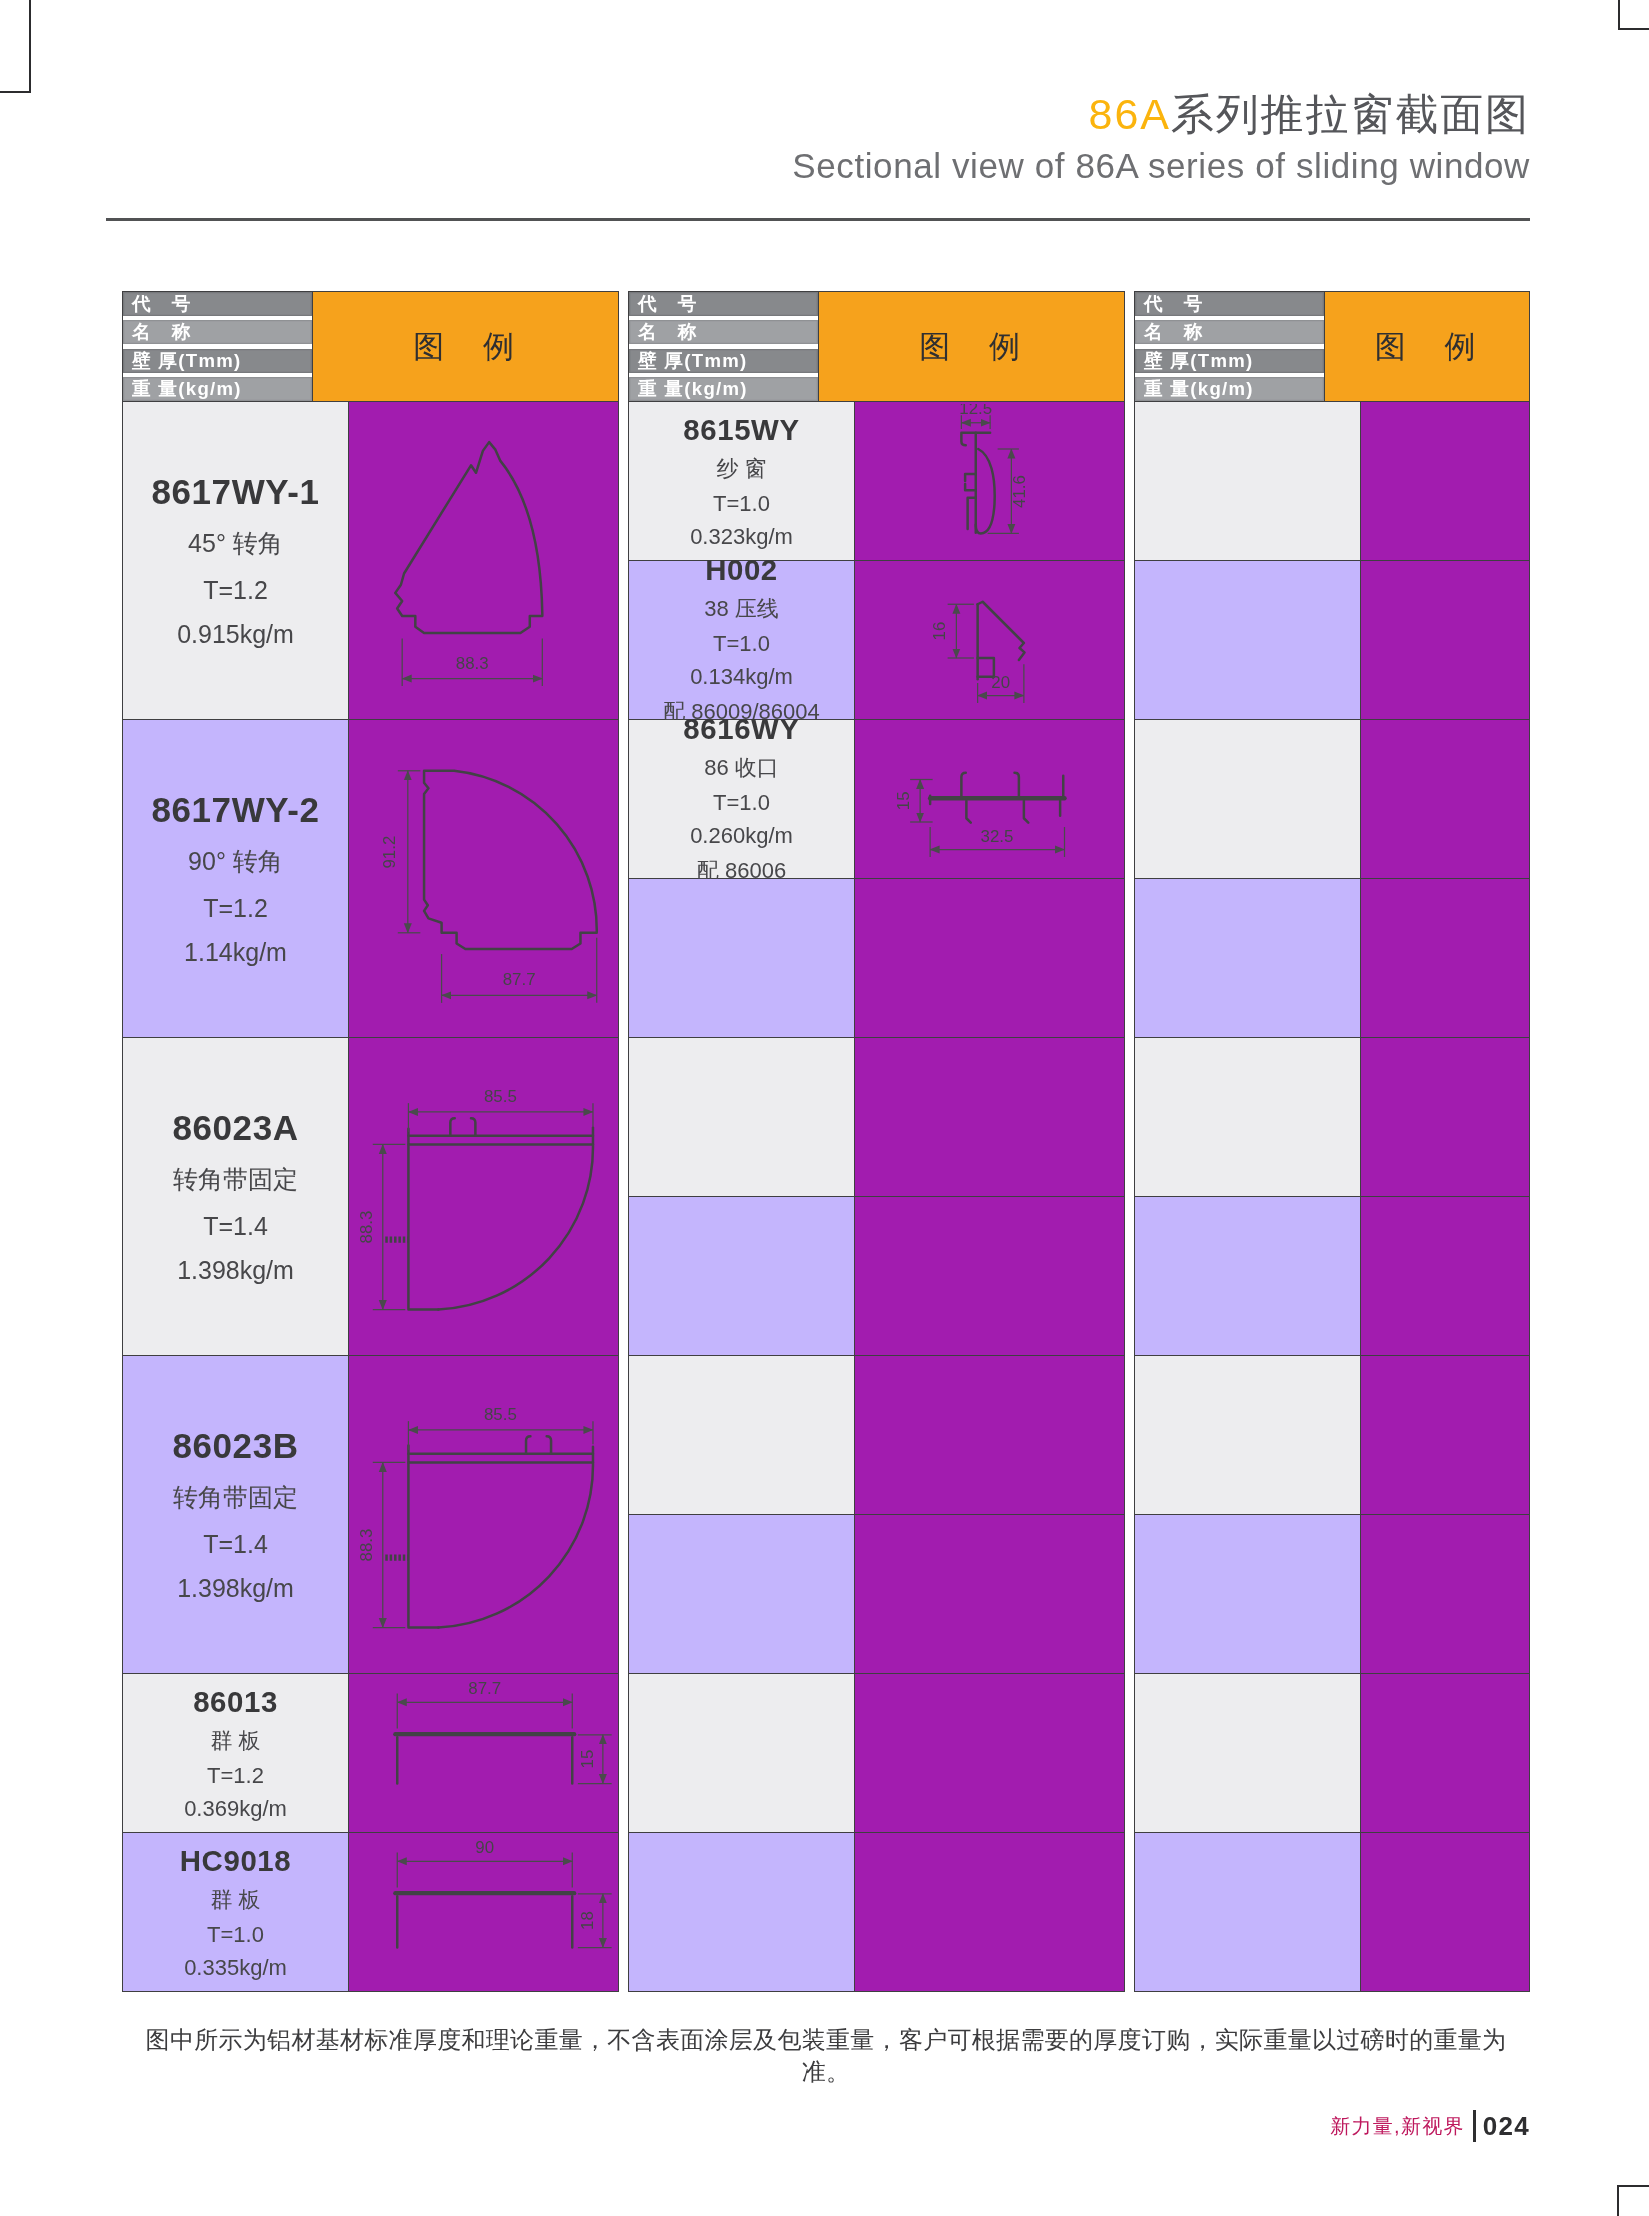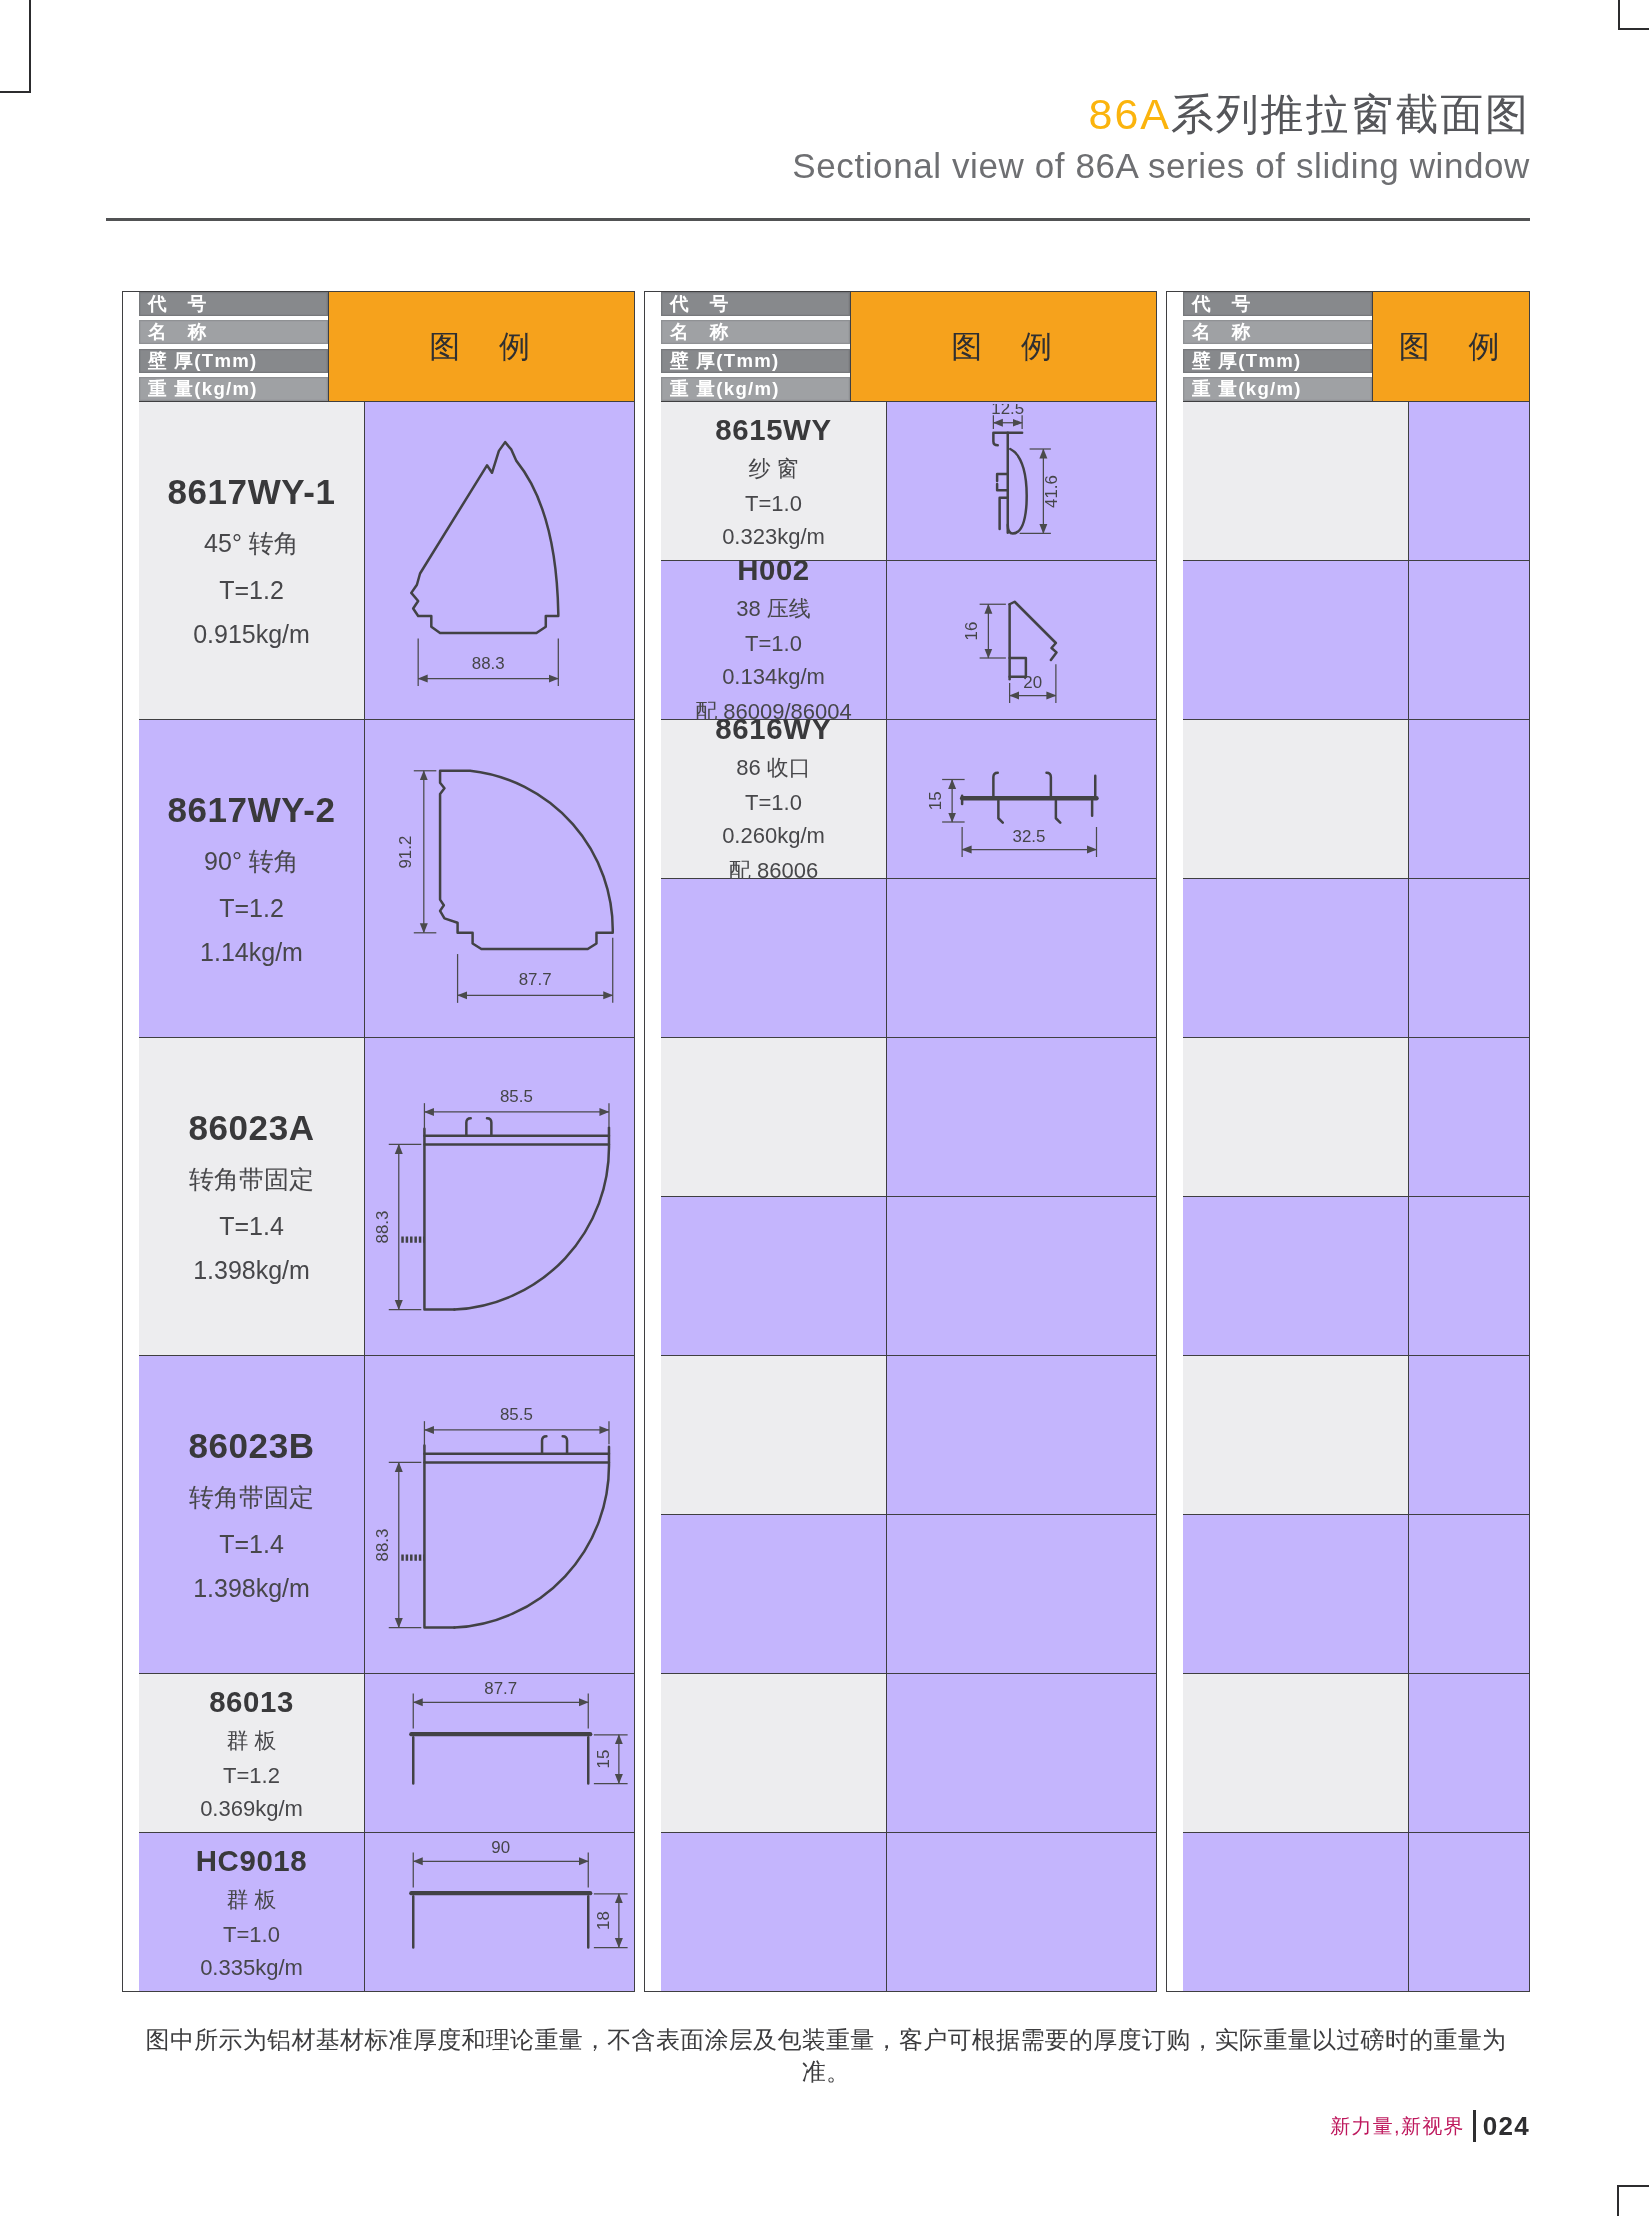--- a/index.html
+++ b/index.html
@@ -15,39 +15,39 @@
 
   
   .title-block{position:absolute;top:93px;right:119px;text-align:right;}
   .title{font-size:43px;font-weight:normal;color:#55565a;letter-spacing:1.9px;line-height:1;margin:0;}
   .title .accent{color:#fbb40d;}
   .subtitle{margin-top:10.2px;font-size:35px;color:#6e6f72;letter-spacing:0.6px;}
   .rule{position:absolute;left:106px;top:218px;width:1424px;height:2.6px;background:#515254;}
 
   
   .catalog{position:absolute;left:122px;top:291px;width:1408px;display:flex;gap:9px;}
-  .group{flex:1;border:1.9px solid #3f3f41;background:#fff;padding-left:16px;}
+  .group{flex:1;border:1.9px solid #3f3f41;background:#fff;}
   .ghead{display:flex;height:109px;}
   .glabels{width:190px;border-right:1.9px solid #3f3f41;display:flex;flex-direction:column;
            justify-content:space-between;background:#fff;}
   .band{height:24px;line-height:24px;padding-left:9px;font-weight:bold;font-size:18.6px;
         color:#fff;letter-spacing:1.3px;white-space:nowrap;overflow:hidden;}
   .band.dark{background:#87898c;box-shadow:inset 0 0 0 1.3px #77797c;}
   .band.light{background:#9fa1a4;box-shadow:inset 0 0 0 1.3px #8f9194;}
   .glegend{flex:1;background:#f6a21c;display:flex;align-items:center;justify-content:center;
            font-size:31px;color:#2f2f31;letter-spacing:3.8px;text-align:right;}
 
   .row{display:flex;border-top:1.9px solid #3f3f41;}
   .row.h1{height:159px;}
   .row.h2{height:318px;}
   .cell-label{width:226px;border-right:1.9px solid #3f3f41;display:flex;flex-direction:column;
               align-items:center;justify-content:center;text-align:center;}
   .bg-gray .cell-label{background:#ededef;}
   .bg-cream .cell-label{background:#c4b5fd;}
-  .cell-draw{flex:1;background:#c4b5fd;display:flex;align-items:center;justify-content:center;overflow:hidden;}
+  .cell-draw{flex:1;background:#a21caf;display:flex;align-items:center;justify-content:center;overflow:hidden;}
 
   .code{font-weight:bold;color:#39393b;}
   .spec{color:#47474a;}
   .h2 .code{font-size:35px;letter-spacing:0.6px;}
   .h2 .spec{font-size:25px;margin-top:15.4px;}
   .h1 .code{font-size:29.4px;letter-spacing:0.6px;}
   .h1 .spec{font-size:22px;margin-top:7px;}
 
   
   .p{fill:none;stroke:#424245;stroke-width:4;stroke-linecap:round;stroke-linejoin:round;}

